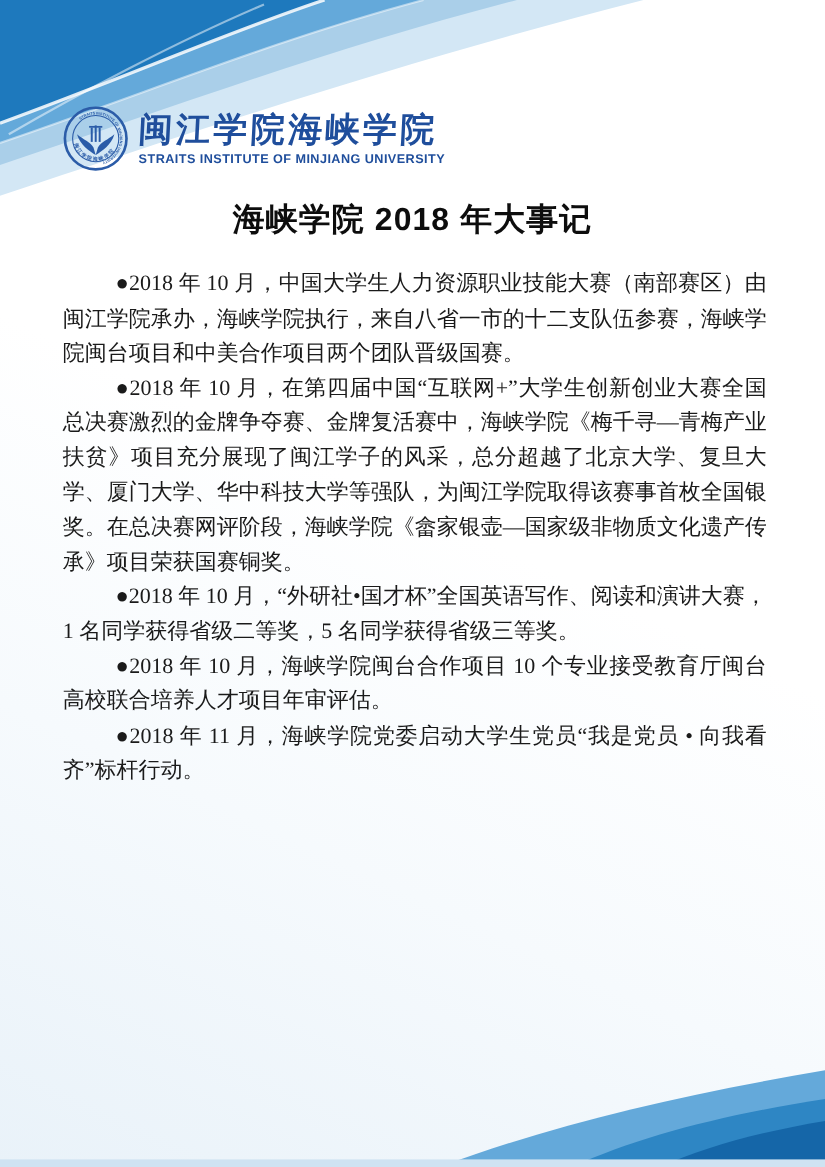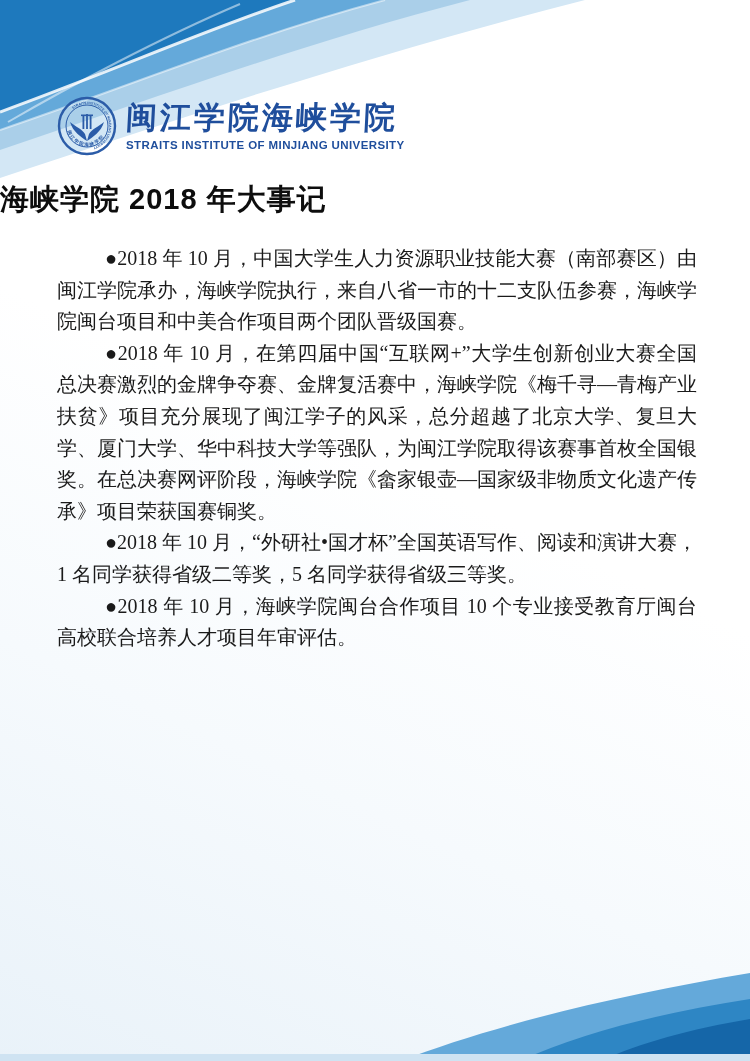--- a/index.html
+++ b/index.html
@@ -48,21 +48,21 @@
   }
   .lh-en{
     font-size:11.5px;font-weight:bold;color:var(--brand-blue);
     letter-spacing:.4px;margin-top:3px;
     font-family:"Liberation Sans","DejaVu Sans",sans-serif;
   }
 
   
   .doc-title{
     position:absolute;top:180px;left:0;width:750px;margin:0;
-    font-size:29px;font-weight:bold;color:#0d0d0d;
+    text-align:center;font-size:29px;font-weight:bold;color:#0d0d0d;
     font-family:"Liberation Sans","DejaVu Sans",sans-serif;
     letter-spacing:1px;
   }
 
   
   .doc-body{position:absolute;top:243px;left:57px;width:640px;}
   .doc-body p{
     margin:0;padding:0;
     font-size:20px;line-height:31.6px;color:var(--ink);
     text-align:justify;text-indent:2.4em;
@@ -118,15 +118,16 @@
     </div>
   </header>
 
   <h1 class="doc-title">海峡学院 2018 年大事记</h1>
 
   <main class="doc-body">
     <p>●2018 年 10 月，中国大学生人力资源职业技能大赛（南部赛区）由闽江学院承办，海峡学院执行，来自八省一市的十二支队伍参赛，海峡学院闽台项目和中美合作项目两个团队晋级国赛。</p>
     <p>●2018 年 10 月，在第四届中国“互联网+”大学生创新创业大赛全国总决赛激烈的金牌争夺赛、金牌复活赛中，海峡学院《梅千寻—青梅产业扶贫》项目充分展现了闽江学子的风采，总分超越了北京大学、复旦大学、厦门大学、华中科技大学等强队，为闽江学院取得该赛事首枚全国银奖。在总决赛网评阶段，海峡学院《畲家银壶—国家级非物质文化遗产传承》项目荣获国赛铜奖。</p>
     <p>●2018 年 10 月，“外研社•国才杯”全国英语写作、阅读和演讲大赛，1 名同学获得省级二等奖，5 名同学获得省级三等奖。</p>
     <p>●2018 年 10 月，海峡学院闽台合作项目 10 个专业接受教育厅闽台高校联合培养人才项目年审评估。</p>
+    <p>●2018 年 11 月，海峡学院党委启动大学生党员“我是党员 • 向我看齐”标杆行动。</p>
   </main>
 
 </div>
 
 </body></html>

